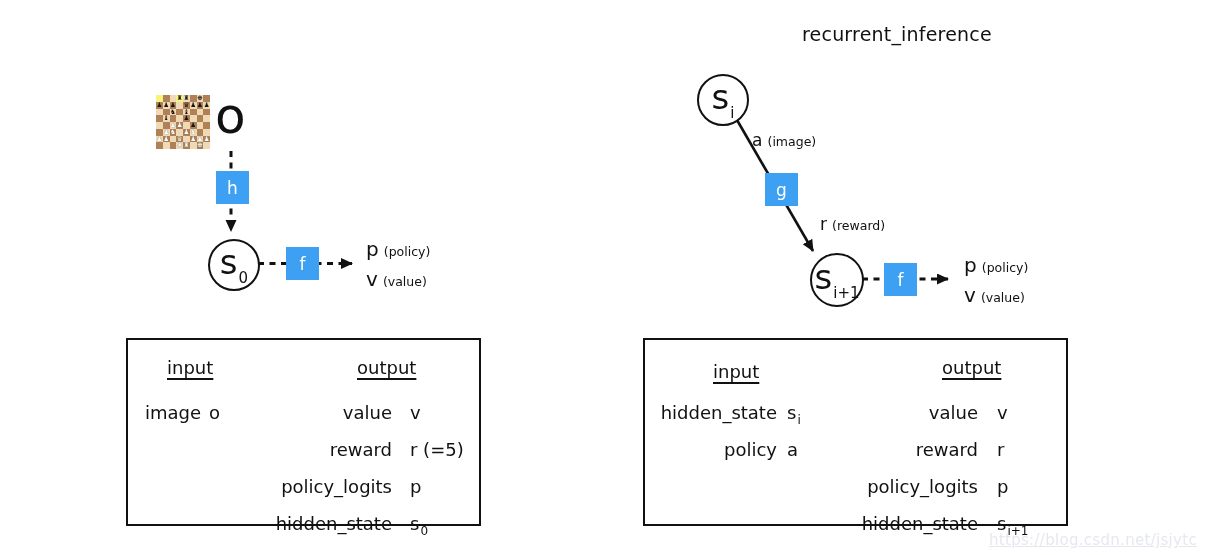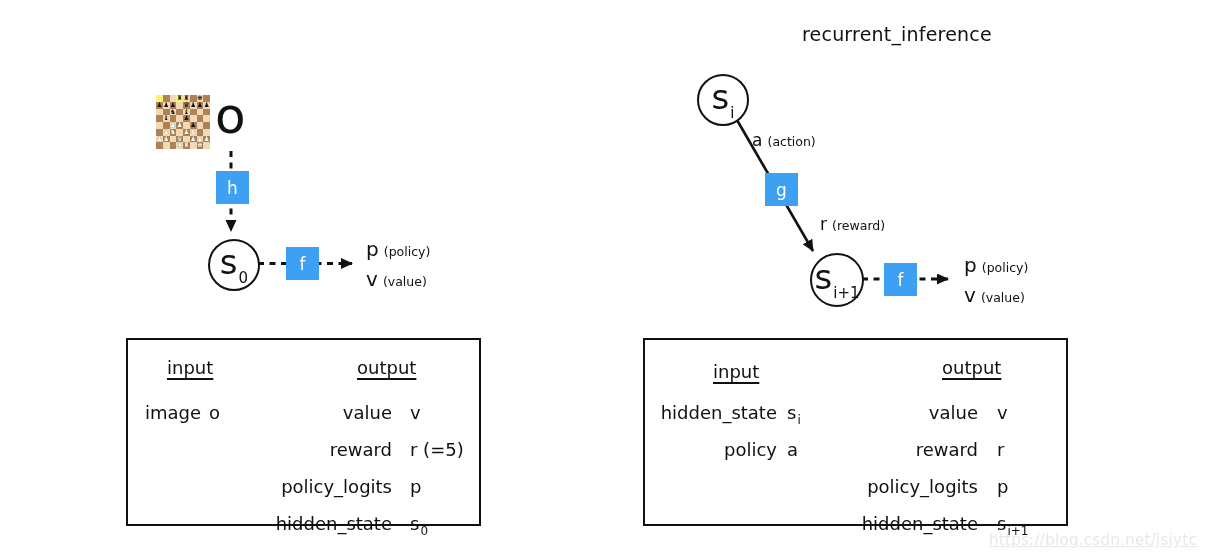--- a/index.html
+++ b/index.html
@@ -199,21 +199,21 @@
   </div>
 
   <div class="abs title z2" style="left:756px; top:23px;margin-left:46px;">recurrent_inference</div>
 
   <div class="circle" style="left:697px; top:74px; width:48px; height:48px;">
     <span class="snode"><span>s</span><sub>i</sub></span>
   </div>
 
   <div class="abs edge-label" style="left:752px; top:130px;">
     <span class="edge-main">a</span>
-    <span class="note">(action)</span>
+    <span class="note">(image)</span>
   </div>
 
   <div class="fnbox" style="left:765px; top:173px;">
     <span>g</span>
   </div>
 
   <div class="abs edge-label" style="left:820px; top:214px;text-align:right;">
     <span class="edge-main">r</span>
     <span class="note">(reward)</span>
   </div>

